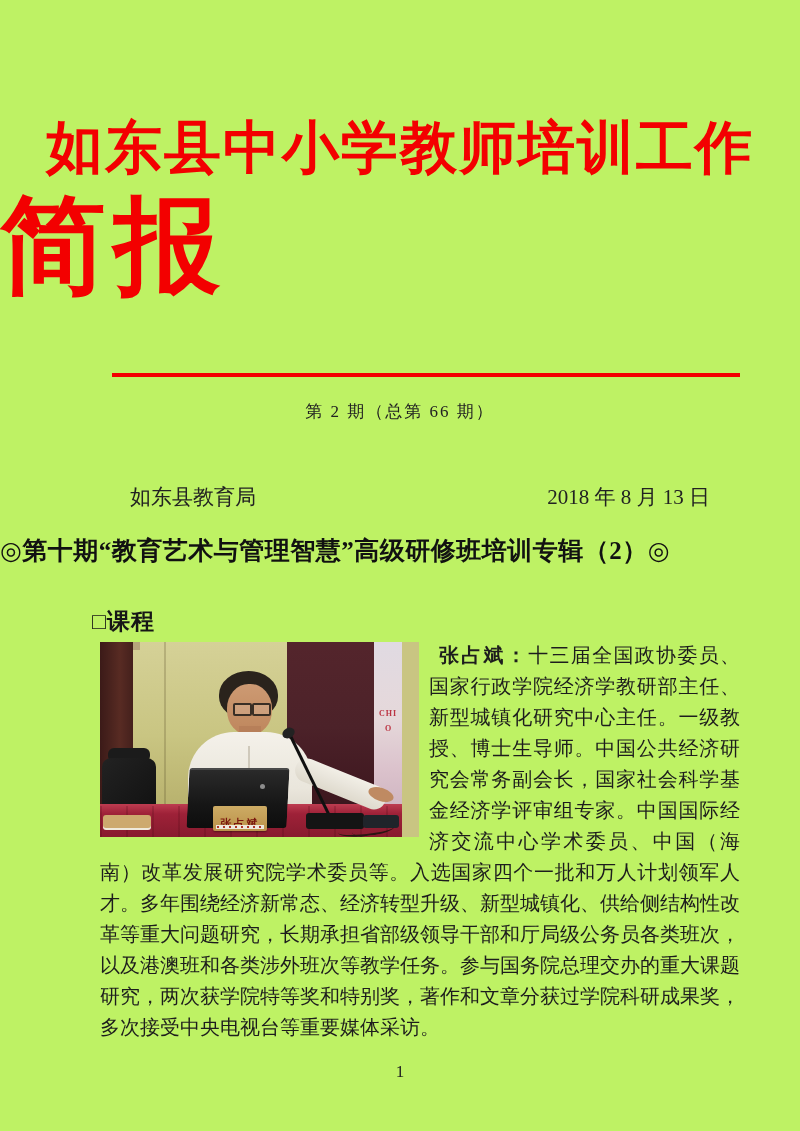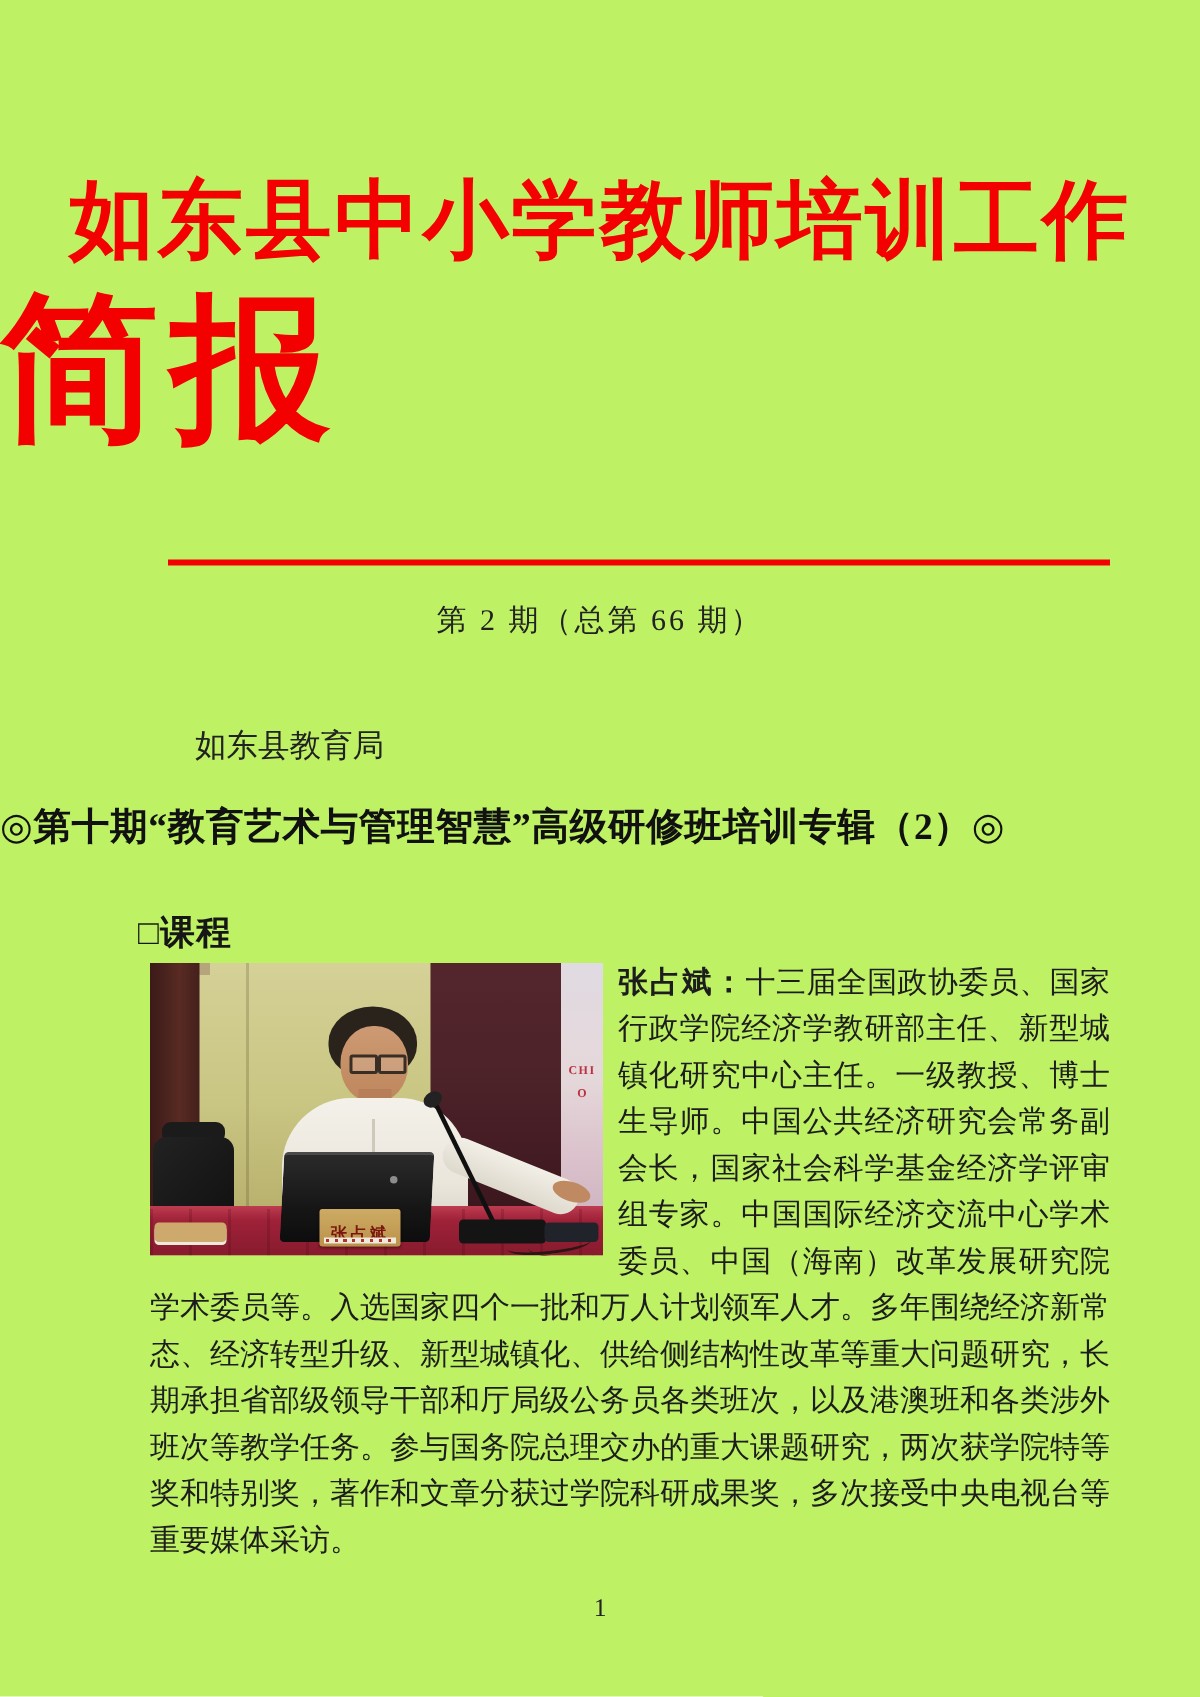--- a/index.html
+++ b/index.html
@@ -18,21 +18,21 @@
     position:absolute;top:186px;left:0;width:800px;
     font-size:106px;font-weight:bold;color:#f30000;letter-spacing:8px;
     line-height:1.15;white-space:nowrap;
   }
   .red-rule{
     position:absolute;top:373px;left:112px;width:628px;height:4px;
     background:#f30000;
   }
   .issue-line{
     position:absolute;top:400px;left:0;width:800px;text-align:center;
-    font-size:20px;letter-spacing:2px;color:#222222;
+    font-size:17px;letter-spacing:2px;color:#222222;
   }
   
   .meta-row{
     position:absolute;top:483px;left:100px;width:640px;
     display:flex;justify-content:space-between;align-items:flex-start;
     padding:0 30px;box-sizing:border-box;font-size:21px;color:#222222;
   }
   
   .special-heading{
     position:absolute;top:534px;left:0;width:800px;
@@ -43,26 +43,27 @@
   .section-label{
     position:absolute;top:606px;left:92px;
     font-family:"Liberation Sans","DejaVu Sans",sans-serif;
     font-size:23px;font-weight:600;color:#161616;letter-spacing:1px;
   }
   
   .article{
     position:absolute;top:640px;left:100px;width:640px;
     font-size:20px;line-height:31px;text-align:justify;color:#1d1d1d;
   }
-  .article b{font-weight:bold;letter-spacing:1px;}
+  .article b{font-weight:bold;letter-spacing:1px;margin-left:10px;}
   
   .photo{
     float:left;width:302px;height:195px;margin:2px 10px 8px 0;
     position:relative;overflow:hidden;background:#c9c57f;
     filter:saturate(0.95);
+    padding-left:17px;
   }
   .photo *{position:absolute;}
   .ph-ceiling{left:0;top:0;width:40px;height:8px;background:#b7a47a;}
   .ph-band-left{left:0;top:0;width:33px;height:170px;
     background:linear-gradient(90deg,#3c1a17,#5a2b22 60%,#46201b);}
   .ph-wall{left:33px;top:0;width:154px;height:170px;
     background:linear-gradient(180deg,#d5d194 0%,#c9c57f 55%,#b7b069 100%);}
   .ph-wall-seam{left:64px;top:0;width:2px;height:170px;background:rgba(90,80,40,0.25);}
   .ph-panel{left:187px;top:0;width:87px;height:170px;
     background:linear-gradient(180deg,#56242c 0%,#4e2129 50%,#3d161d 100%);}
@@ -137,20 +138,21 @@
 
 <div class="page">
 
   <div class="title1">如东县中小学教师培训工作</div>
   <div class="title2">简报</div>
   <div class="red-rule"></div>
   <div class="issue-line">第 2 期（总第 66 期）</div>
 
   <div class="meta-row">
     <span>如东县教育局</span>
+    <span>2018 年 8 月 13 日</span>
   </div>
 
   <div class="special-heading">◎第十期“教育艺术与管理智慧”高级研修班培训专辑（2）◎</div>
 
   <div class="section-label">□课程</div>
 
   <div class="article">
     <div class="photo">
       <div class="ph-wall"></div>
       <div class="ph-wall-seam"></div>

